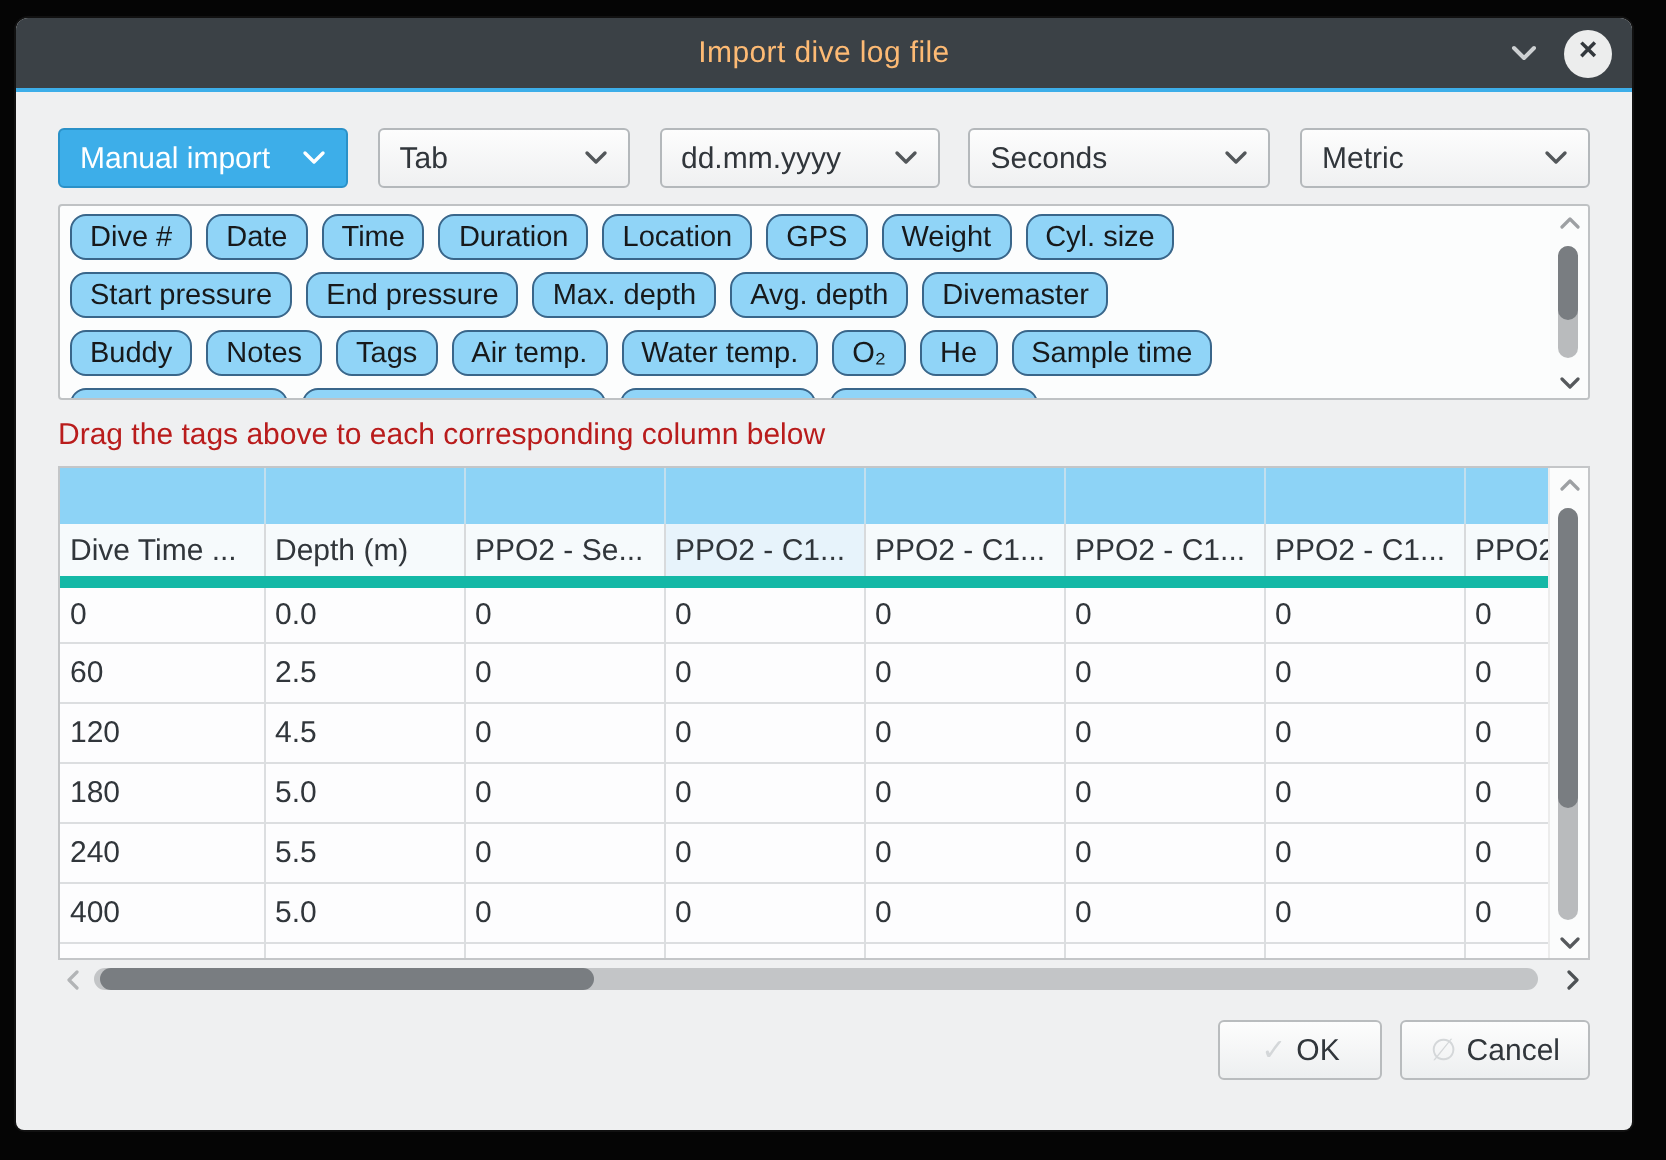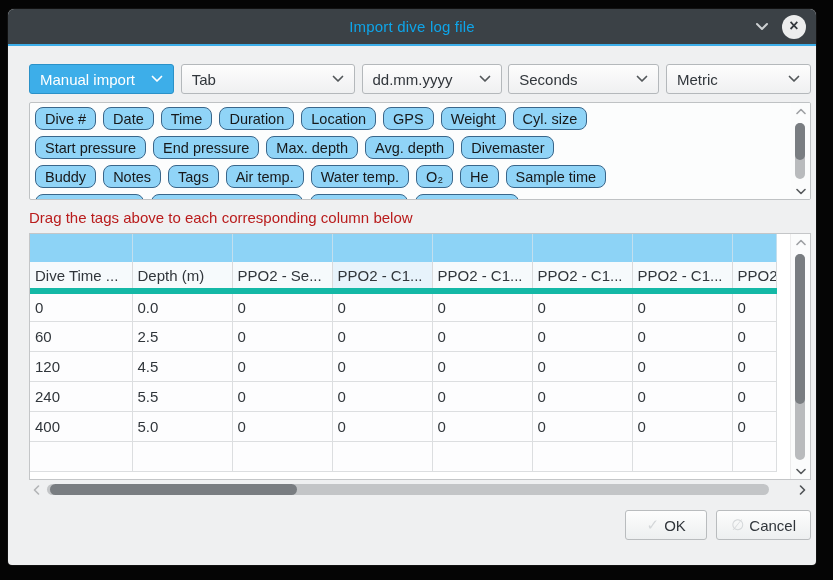--- a/index.html
+++ b/index.html
@@ -12,41 +12,41 @@
     border-radius:6px 6px 4px 4px;overflow:hidden;background:#eff0f1;
     box-shadow:0 0 0 1px #111;
   }
   
   .titlebar{
     height:35px;background:#3b4146;display:flex;align-items:center;
     border-bottom:2px solid #3daee9;position:relative;
   }
   .titlebar .title{
     position:absolute;left:0;right:0;text-align:center;
-    color:#0ea5e9;font-size:15px;letter-spacing:.2px;
+    color:#fdba74;font-size:15px;letter-spacing:.2px;
   }
   .tb-right{position:absolute;right:10px;top:0;height:35px;display:flex;align-items:center;gap:12px;}
   .tb-chev{width:16px;height:16px;display:flex;align-items:center;justify-content:center;cursor:pointer;}
   .tb-close{
     width:24px;height:24px;border-radius:50%;background:#eceded;display:flex;
     align-items:center;justify-content:center;cursor:pointer;
   }
   .tb-close span{color:#33383d;font-size:16px;font-weight:bold;line-height:1;margin-top:-1px;}
   
-  .dlg-body{padding:18px 5px 0 21px;}
+  .dlg-body{padding:18px 21px 0 21px;}
   
   .selects{display:flex;justify-content:space-between;height:30px;margin-bottom:8px;}
   .select{
     box-sizing:border-box;height:30px;border:1px solid #b4b8bb;border-radius:3px;
     background:linear-gradient(#fdfdfd,#eff0f1);display:flex;align-items:center;
     justify-content:space-between;padding:0 10px;font-size:15px;color:#31363b;cursor:pointer;
   }
   .select.hl{background:#3daee9;border-color:#2a91c8;color:#fff;}
   .selects .select:nth-child(1){width:145px}
-  .selects .select:nth-child(2){width:174px}
+  .selects .select:nth-child(2){width:126px}
   .selects .select:nth-child(3){width:140px}
   .selects .select:nth-child(4){width:151px}
   .selects .select:nth-child(5){width:145px}
   
   .tag-pool{
     box-sizing:border-box;position:relative;height:98px;background:#fcfdfd;
     border:1px solid #bfc2c4;border-radius:2px;overflow:hidden;margin-bottom:8px;
   }
   .tag-rows{position:absolute;left:5px;top:4px;right:16px;}
   .tag-row{height:23px;margin-bottom:6px;white-space:nowrap;}
@@ -237,20 +237,30 @@
               <td>0</td>
               <td>0</td>
               <td>0</td>
               <td>0</td>
               <td>0</td>
               <td>0</td>
             </tr>
             <tr>
               <td>120</td>
               <td>4.5</td>
+              <td>0</td>
+              <td>0</td>
+              <td>0</td>
+              <td>0</td>
+              <td>0</td>
+              <td>0</td>
+            </tr>
+            <tr>
+              <td>180</td>
+              <td>5.0</td>
               <td>0</td>
               <td>0</td>
               <td>0</td>
               <td>0</td>
               <td>0</td>
               <td>0</td>
             </tr>
             <tr>
               <td>240</td>
               <td>5.5</td>

